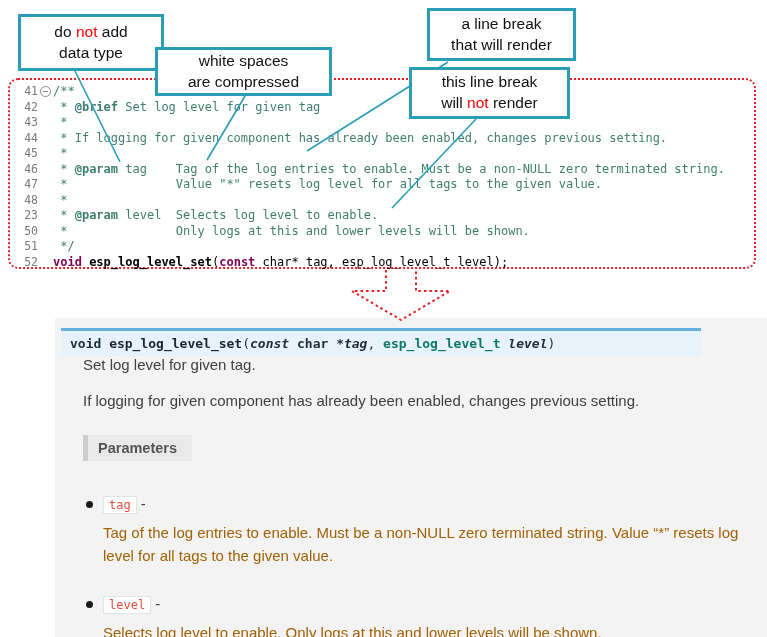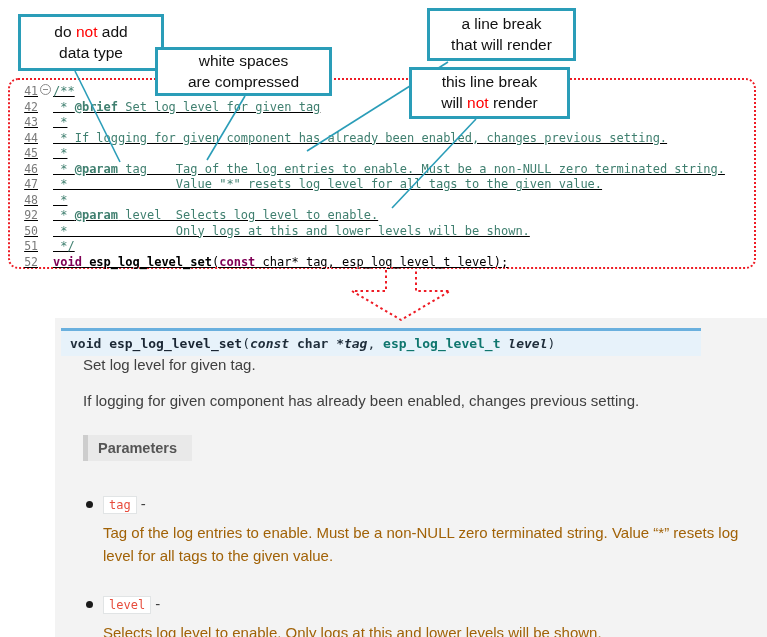--- a/index.html
+++ b/index.html
@@ -11,21 +11,21 @@
   
   .callout{position:absolute;box-sizing:border-box;background:#fff;border:3px solid #2a9db8;
            color:#111;font-size:15.5px;line-height:1.35;text-align:center;display:flex;
            flex-direction:column;justify-content:center;z-index:3;padding:2px 4px;}
   .red{color:#f00;}
 
   
   .code-panel{position:absolute;left:8px;top:78px;width:748px;height:191px;box-sizing:border-box;
               border:2px dotted #ee1c25;border-radius:10px;padding:4px 0 0 4px;z-index:1;
               font-family:"DejaVu Sans Mono","Liberation Mono",monospace;font-size:12px;background:#fff;}
-  .code-row{display:flex;height:15.5px;line-height:15.5px;align-items:flex-start;text-decoration:underline;}
+  .code-row{display:flex;height:15.5px;line-height:15.5px;align-items:center;}
   .ln{width:24px;text-align:right;color:#7a7a7a;flex:none;font-size:11.5px;}
   .fold{width:15px;flex:none;display:flex;justify-content:center;align-items:center;}
   .fold-icon{width:9px;height:9px;border:1px solid #8a8a8a;border-radius:50%;position:relative;display:inline-block;}
   .fold-icon::after{content:"";position:absolute;left:2px;right:2px;top:3.5px;height:1px;background:#8a8a8a;}
   .ct{white-space:pre;}
   .seg-cmt{color:#3f7f6f;}
   .seg-cmt-tag{color:#3f7f6f;font-weight:bold;}
   .seg-kw{color:#7f0055;font-weight:bold;}
   .seg-fn{color:#000;font-weight:bold;}
   .seg-plain{color:#000;}
@@ -127,21 +127,21 @@
           <span class="ln">47</span>
           <span class="fold"></span>
           <span class="ct"><span class="seg-cmt"> *               Value "*" resets log level for all tags to the given value.</span></span>
         </div>
         <div class="code-row">
           <span class="ln">48</span>
           <span class="fold"></span>
           <span class="ct"><span class="seg-cmt"> *</span></span>
         </div>
         <div class="code-row">
-          <span class="ln">92</span>
+          <span class="ln">23</span>
           <span class="fold"></span>
           <span class="ct"><span class="seg-cmt"> * </span><span class="seg-cmt-tag">@param</span><span class="seg-cmt"> level  Selects log level to enable.</span></span>
         </div>
         <div class="code-row">
           <span class="ln">50</span>
           <span class="fold"></span>
           <span class="ct"><span class="seg-cmt"> *               Only logs at this and lower levels will be shown.</span></span>
         </div>
         <div class="code-row">
           <span class="ln">51</span>

